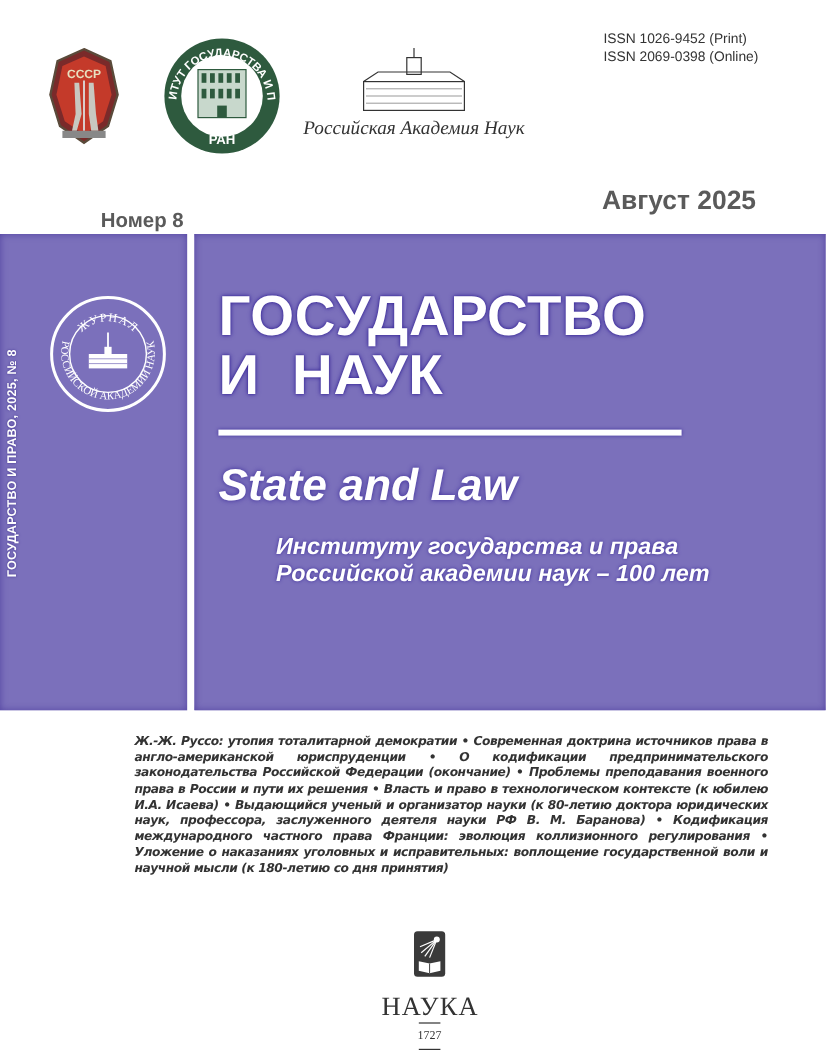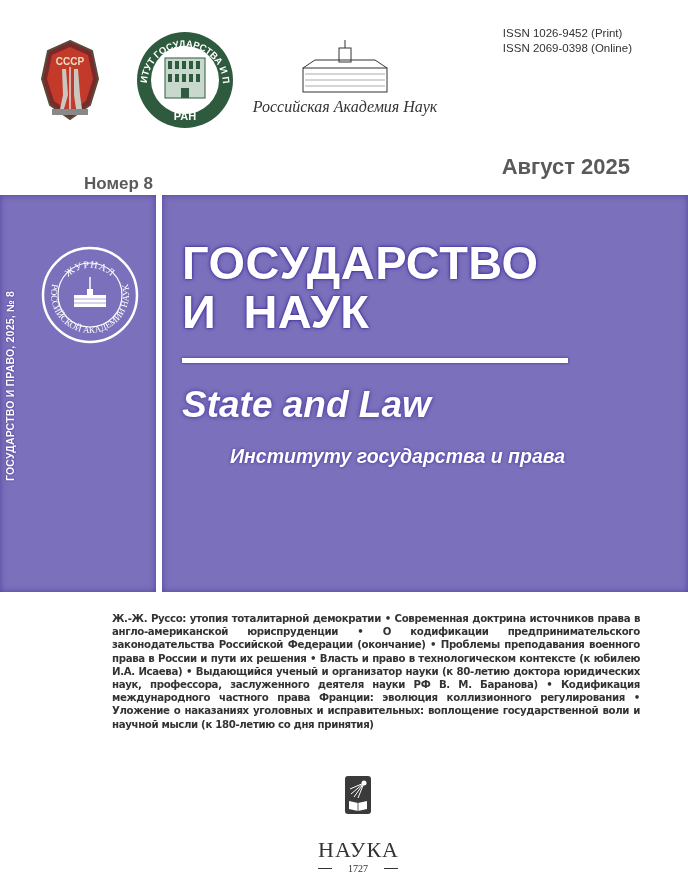--- a/index.html
+++ b/index.html
@@ -46,26 +46,26 @@
     text-shadow: 0 0 4px #3a2a9a;
   }
   .subtitle {
     left: 182px; top: 445px; color: #fff; font-weight: bold; font-style: italic; font-size: 19.5px; line-height: 22px;
     text-shadow: 0 0 3px #3a2a9a;
     margin-left: 48px;
   }
 
   .contents {
     left: 112px; top: 612px; width: 528px; font-size: 10.2px; line-height: 13.2px; color: #333;
-    font-weight: bold; text-align: justify; font-family: "DejaVu Sans", sans-serif; letter-spacing: -0.35px;
+    font-weight: bold; text-align: justify; font-family: "DejaVu Sans", sans-serif; letter-spacing: -0.35px; font-style: italic;
   }
 
   .publisher { left: 318px; top: 775px; width: 80px; text-align: center; }
-  .publisher-name { font-family: "Liberation Serif", serif; font-size: 22px; color: #333; letter-spacing: 1px; margin-top: 18px; }
-  .publisher-year { font-family: "Liberation Serif", serif; font-size: 10px; color: #333; display: flex; align-items: center; justify-content: center; gap: 16px; }
+  .publisher-name { font-family: "Liberation Serif", serif; font-size: 22px; color: #333; letter-spacing: 1px; margin-top: 6px; }
+  .publisher-year { font-family: "Liberation Serif", serif; font-size: 10px; color: #333; display: flex; align-items: center; justify-content: center; gap: 5px; flex-direction: column; }
   .publisher-year .ln { width: 18px; height: 1px; background: #333; }
 </style>
 </head>
 <body>
 
 <div class="abs order-badge">
   <svg width="60" height="82" viewBox="0 0 60 82">
     <path d="M30 2 L52 12 L58 40 L50 66 L30 80 L10 66 L2 40 L8 12 Z" fill="#7a2a2a" stroke="#5a4a3a" stroke-width="2"></path>
     <path d="M30 8 L48 16 L53 40 L46 62 L30 73 L14 62 L7 40 L12 16 Z" fill="#c43a2a"></path>
     <text x="30" y="26" font-size="10" fill="#e8e0c0" text-anchor="middle" font-weight="bold" font-family="Liberation Sans, sans-serif">СССР</text>
@@ -160,20 +160,21 @@
   <div>ГОСУДАРСТВО</div>
   <div style="white-space:pre;">И  НАУК</div>
 </div>
 
 <div class="abs divider"></div>
 
 <div class="abs title-en">State and Law</div>
 
 <div class="abs subtitle">
   <div>Институту государства и права</div>
+  <div>Российской академии наук – 100 лет</div>
 </div>
 
 <div class="abs contents">Ж.-Ж. Руссо: утопия тоталитарной демократии • Современная доктрина источников права в англо-американской юриспруденции • О кодификации предпринимательского законодательства Российской Федерации (окончание) • Проблемы преподавания военного права в России и пути их решения • Власть и право в технологическом контексте (к юбилею И.А. Исаева) • Выдающийся ученый и организатор науки (к 80-летию доктора юридических наук, профессора, заслуженного деятеля науки РФ В. М. Баранова) • Кодификация международного частного права Франции: эволюция коллизионного регулирования • Уложение о наказаниях уголовных и исправительных: воплощение государственной воли и научной мысли (к 180-летию со дня принятия)</div>
 
 <div class="abs publisher">
   <svg width="28" height="40" viewBox="0 0 28 40">
     <rect x="1" y="1" width="26" height="38" rx="3" fill="#3a3a3a"></rect>
     <g stroke="#fff" stroke-width="1">
       <line x1="20" y1="8" x2="6" y2="14"></line>
         <line x1="20" y1="8" x2="7" y2="19"></line>

